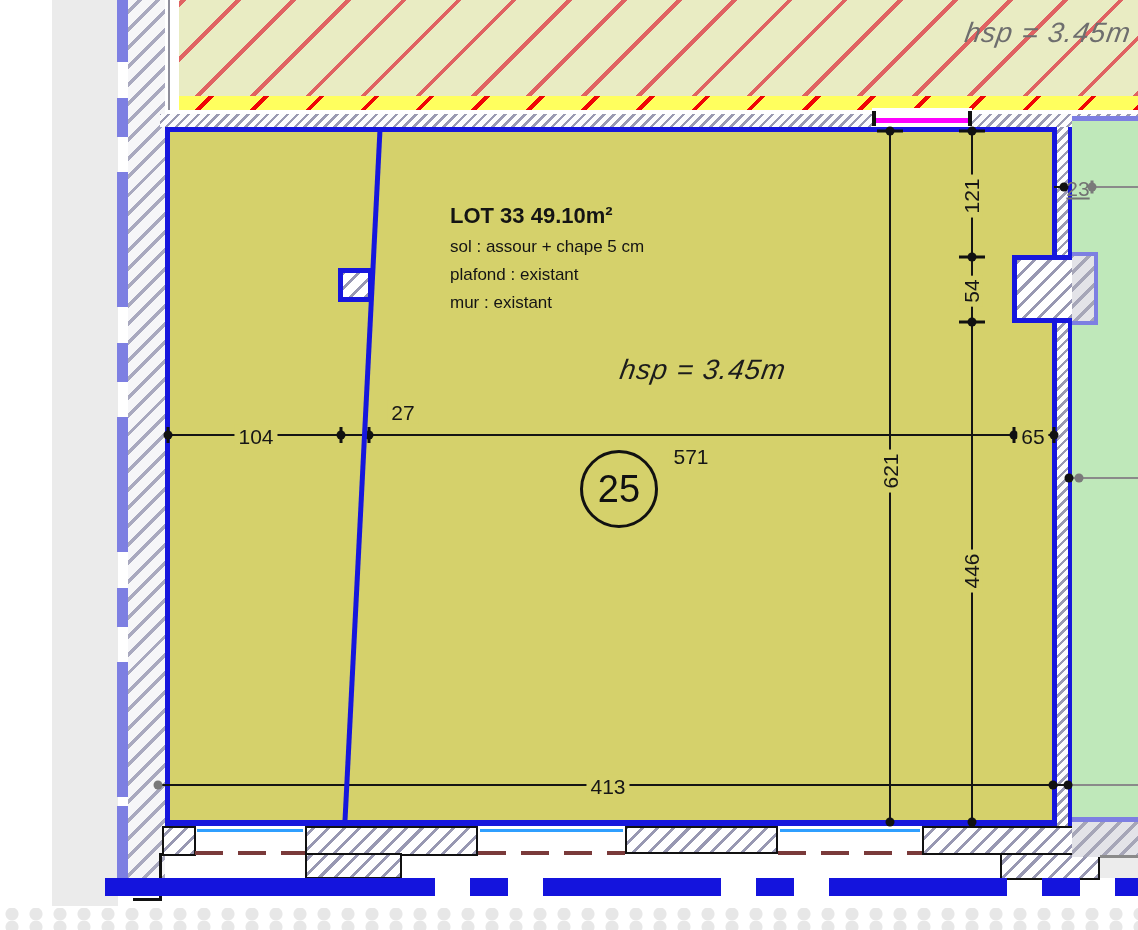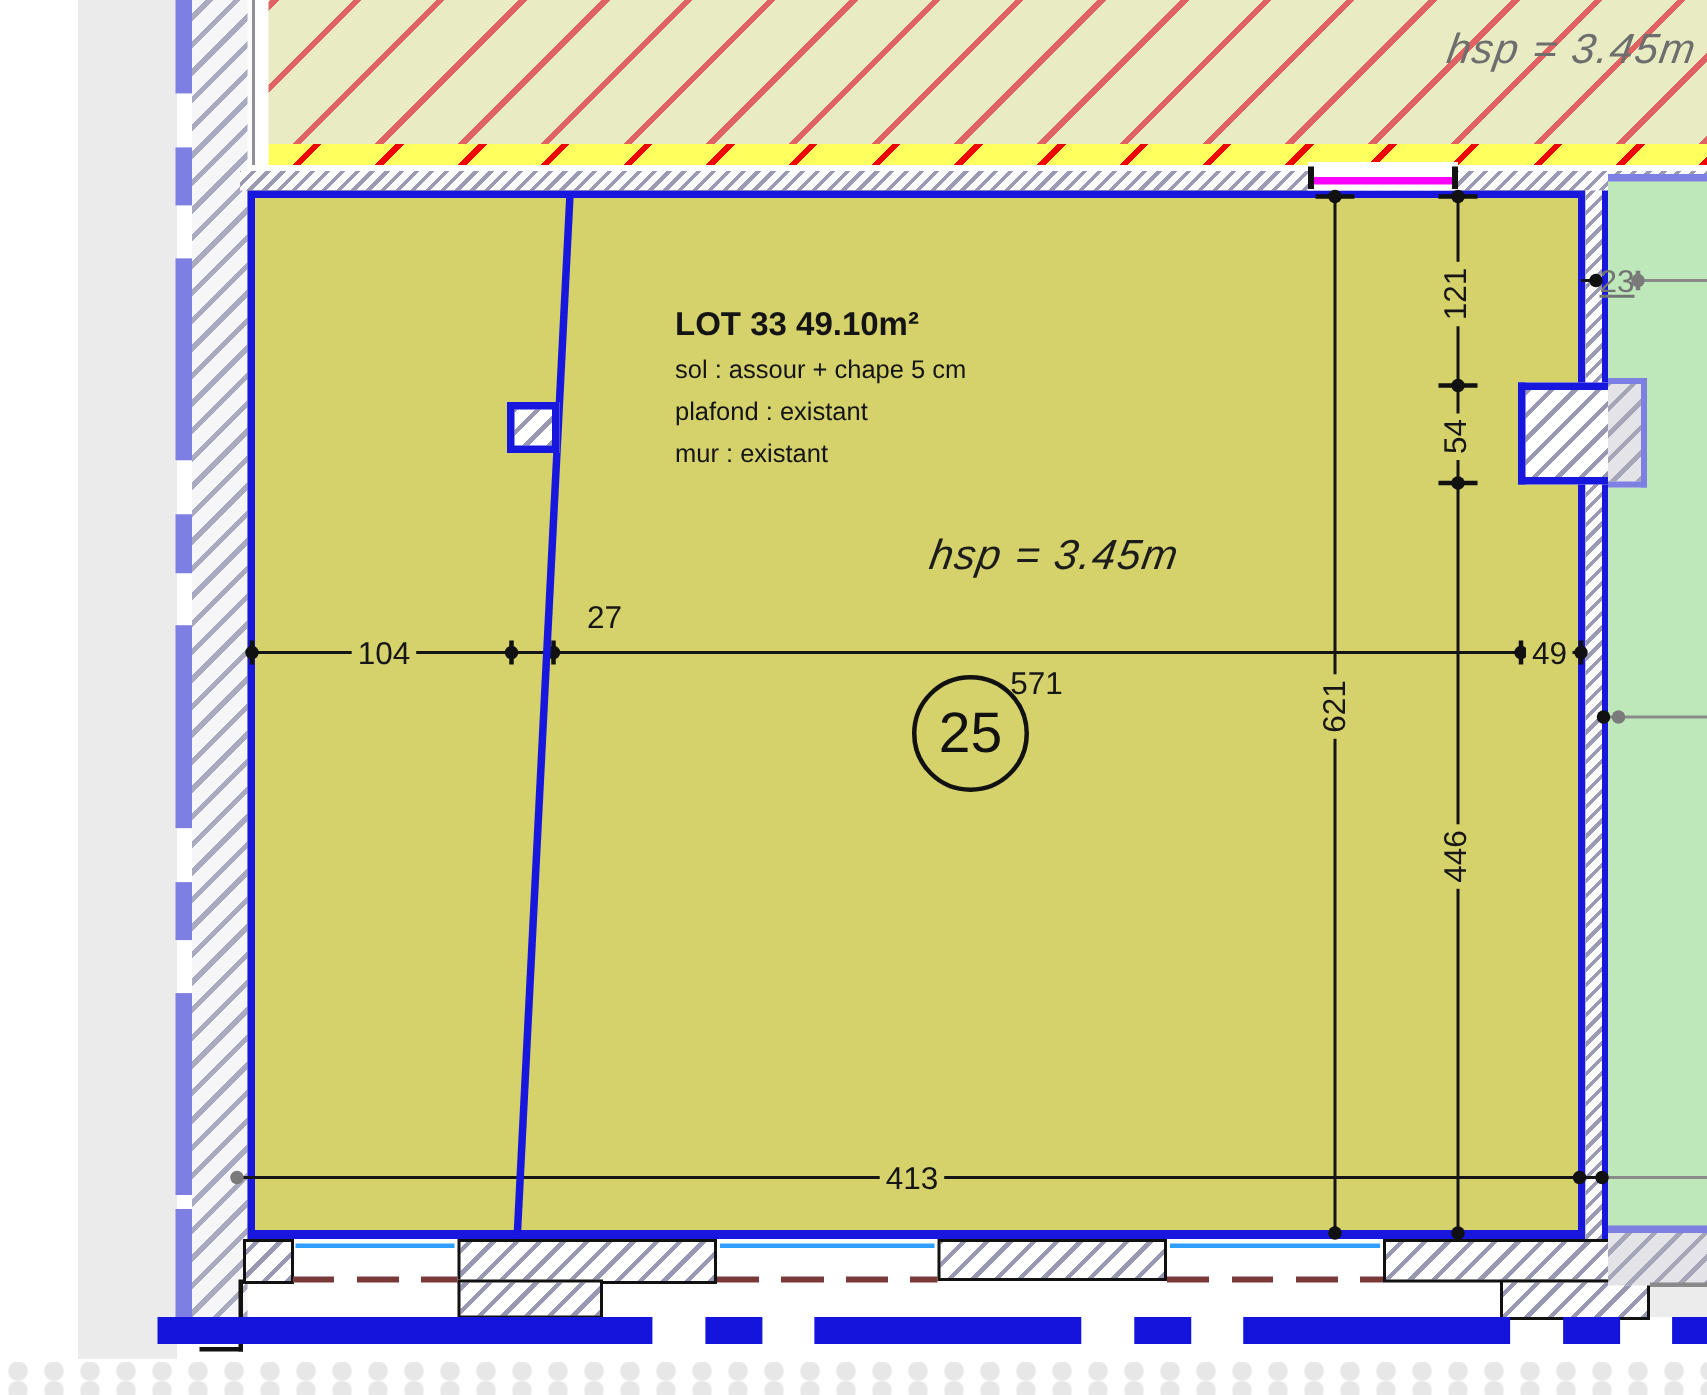--- a/index.html
+++ b/index.html
@@ -124,21 +124,21 @@
   <div class="tickv" style="left:1014px;top:435px;"></div>
   <div class="tickv" style="left:1054px;top:435px;"></div>
   <div class="dot" style="left:168px;top:435px;"></div>
   <div class="dot" style="left:341px;top:435px;"></div>
   <div class="dot" style="left:369px;top:435px;"></div>
   <div class="dot" style="left:1014px;top:435px;"></div>
   <div class="dot" style="left:1054px;top:435px;"></div>
   <div class="dlabel" style="left:256px;top:436px;">104</div>
   <div class="dlabel" style="left:355px;top:412px;margin-left:48px;">27</div>
   <div class="dlabel" style="left:691px;top:436px;margin-top:20px;">571</div>
-  <div class="dlabel" style="left:1033px;top:436px;">49</div>
+  <div class="dlabel" style="left:1033px;top:436px;">65</div>
 
   <div class="dim-h" style="left:158px;top:784px;width:912px;height:1.5px;"></div>
   <div class="dim-h dim-gray" style="left:1072px;top:784px;width:66px;"></div>
   <div class="dot gray" style="left:158px;top:785px;"></div>
   <div class="dot" style="left:1053px;top:785px;"></div>
   <div class="dot" style="left:1068px;top:785px;"></div>
   <div class="dlabel" style="left:608px;top:786px;">413</div>
 
   <div class="dim-v" style="left:889px;top:131px;height:691px;"></div>
   <div class="tickh" style="left:890px;top:131px;"></div>
@@ -172,17 +172,17 @@
   <div class="abs" style="left:360px;top:127px;width:5px;height:696px;background:#1717dd;
        transform:rotate(2.9deg);transform-origin:center;z-index:30;"></div>
   <div class="abs hatch-mid" style="left:338px;top:268px;width:35px;height:34px;box-sizing:border-box;
        border:5px solid #1717dd;z-index:31;"></div>
 
   <div class="spec" style="top:203px;font-weight:bold;font-size:22px;">LOT 33 49.10m²</div>
   <div class="spec" style="top:237px;">sol : assour + chape 5 cm</div>
   <div class="spec" style="top:265px;">plafond : existant</div>
   <div class="spec" style="top:293px;">mur : existant</div>
   <div class="hsp" style="left:703px;top:370px;color:#1c1c1c;">hsp = 3.45m</div>
-  <div class="circle-num" style="left:608px;top:450px;text-align:right;">
+  <div class="circle-num" style="left:580px;top:450px;text-align:right;">
       <span>25</span>
     </div>
 
 </div>
 
 </body></html>

